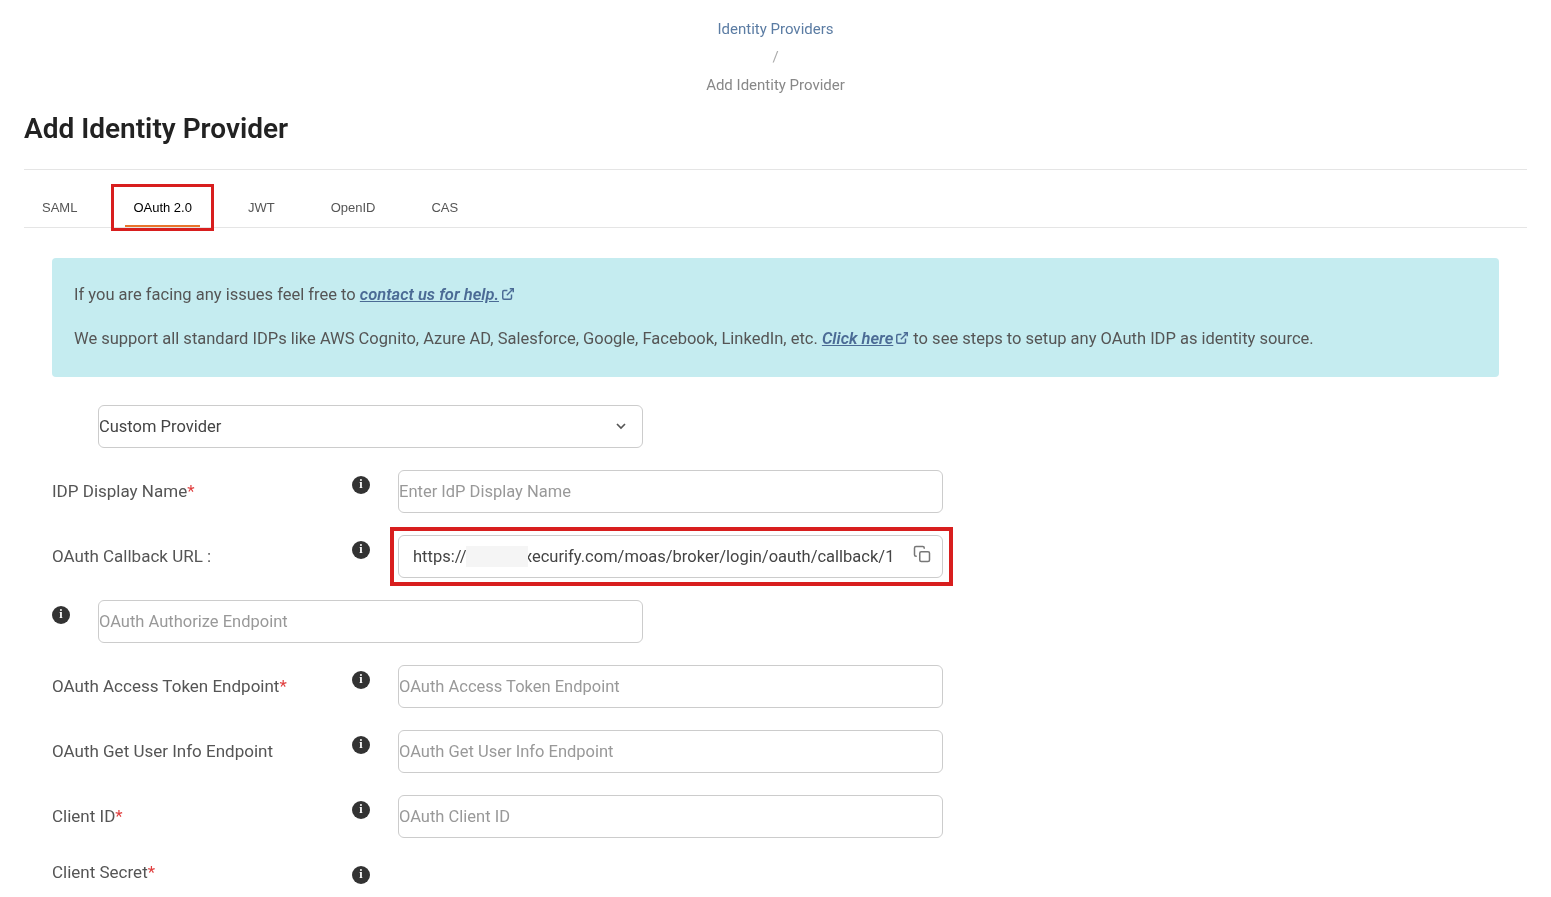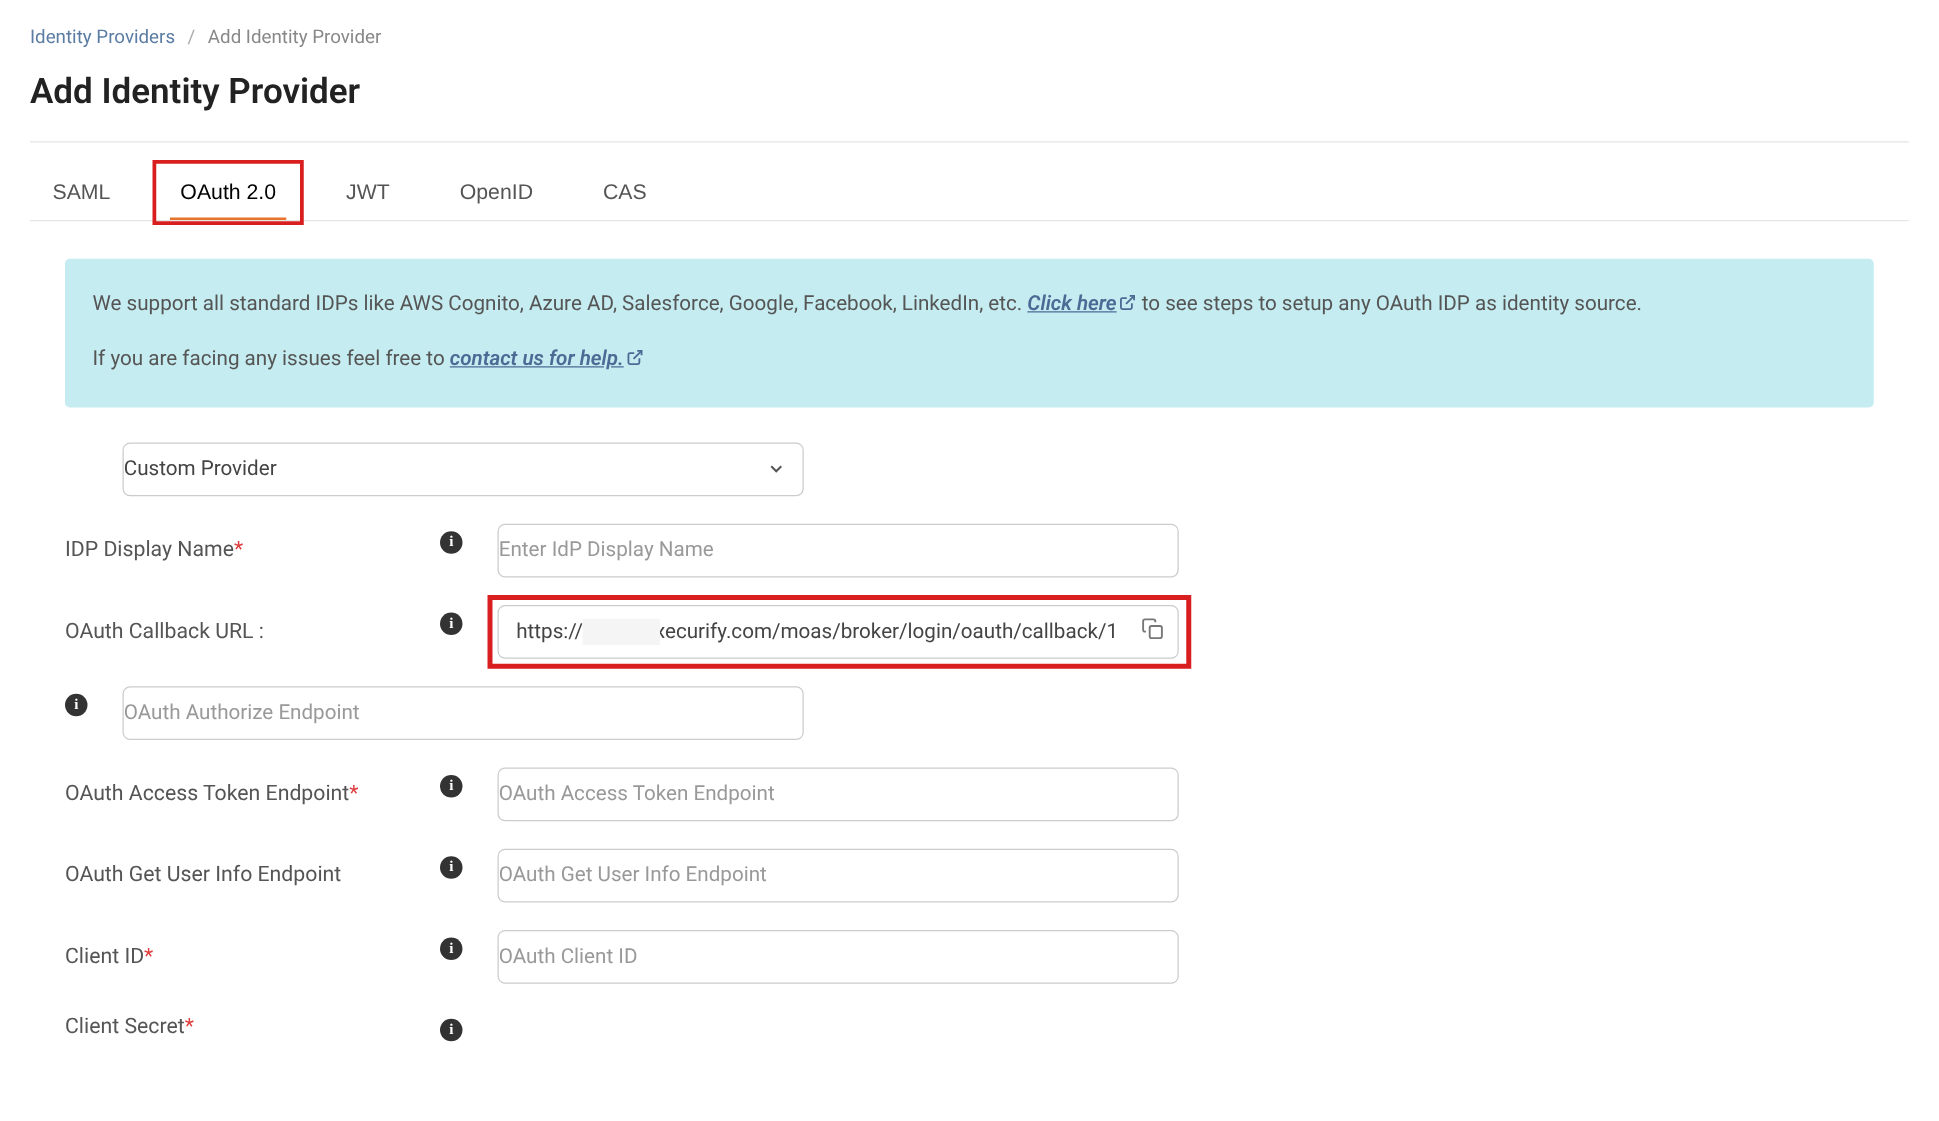--- a/index.html
+++ b/index.html
@@ -12,20 +12,21 @@
       background: #fff;
       color: #333;
       padding: 20px 24px;
     }
     .breadcrumb {
       display: flex;
       align-items: center;
       gap: 10px;
       font-size: 15px;
       margin-bottom: 18px;
+      flex-direction: column;
     }
     .breadcrumb a {
       color: #5b7ca3;
       text-decoration: none;
     }
     .breadcrumb .sep {
       color: #aaa;
     }
     .breadcrumb .current {
       color: #888;
@@ -42,21 +43,21 @@
       margin-bottom: 0;
     }
     .tabs {
       display: flex;
       gap: 20px;
       border-bottom: 1px solid #e5e5e5;
       padding-top: 18px;
     }
     .tab {
       padding: 12px 18px;
-      font-size: 17px;
+      font-size: 13px;
       color: #555;
       cursor: pointer;
       position: relative;
       background: none;
       border: none;
     }
     .tab.active {
       color: #000000;
     }
     .tab.active::after {
@@ -243,32 +244,32 @@
   <button class="tab active highlight-box-tab">OAuth 2.0</button>
   <button class="tab">JWT</button>
   <button class="tab">OpenID</button>
   <button class="tab">CAS</button>
 </div>
 
 <div class="content">
 
   <div class="info-banner">
     <p>
+      <span>If you are facing any issues feel free to </span><a href="#"><span>contact us for help.</span><svg class="external-icon" viewBox="0 0 24 24" fill="none" stroke="currentColor" stroke-width="2.5">
+            <path d="M18 13v6a2 2 0 0 1-2 2H5a2 2 0 0 1-2-2V8a2 2 0 0 1 2-2h6"></path>
+            <polyline points="15 3 21 3 21 9"></polyline>
+            <line x1="10" y1="14" x2="21" y2="3"></line>
+          </svg></a>
+    </p>
+    <p>
       <span>We support all standard IDPs like AWS Cognito, Azure AD, Salesforce, Google, Facebook, LinkedIn, etc. </span><a href="#"><span>Click here</span><svg class="external-icon" viewBox="0 0 24 24" fill="none" stroke="currentColor" stroke-width="2.5">
             <path d="M18 13v6a2 2 0 0 1-2 2H5a2 2 0 0 1-2-2V8a2 2 0 0 1 2-2h6"></path>
             <polyline points="15 3 21 3 21 9"></polyline>
             <line x1="10" y1="14" x2="21" y2="3"></line>
           </svg></a><span> to see steps to setup any OAuth IDP as identity source.</span>
-    </p>
-    <p>
-      <span>If you are facing any issues feel free to </span><a href="#"><span>contact us for help.</span><svg class="external-icon" viewBox="0 0 24 24" fill="none" stroke="currentColor" stroke-width="2.5">
-            <path d="M18 13v6a2 2 0 0 1-2 2H5a2 2 0 0 1-2-2V8a2 2 0 0 1 2-2h6"></path>
-            <polyline points="15 3 21 3 21 9"></polyline>
-            <line x1="10" y1="14" x2="21" y2="3"></line>
-          </svg></a>
     </p>
   </div>
 
   <div class="form-row">
     <div class="info-icon-wrap"></div>
     <div class="form-control-wrap select-wrap">
       <select class="form-select">
         <option>Custom Provider</option>
       </select>
       <svg class="select-chevron" width="16" height="16" viewBox="0 0 24 24" fill="none" stroke="#555" stroke-width="2.5">

